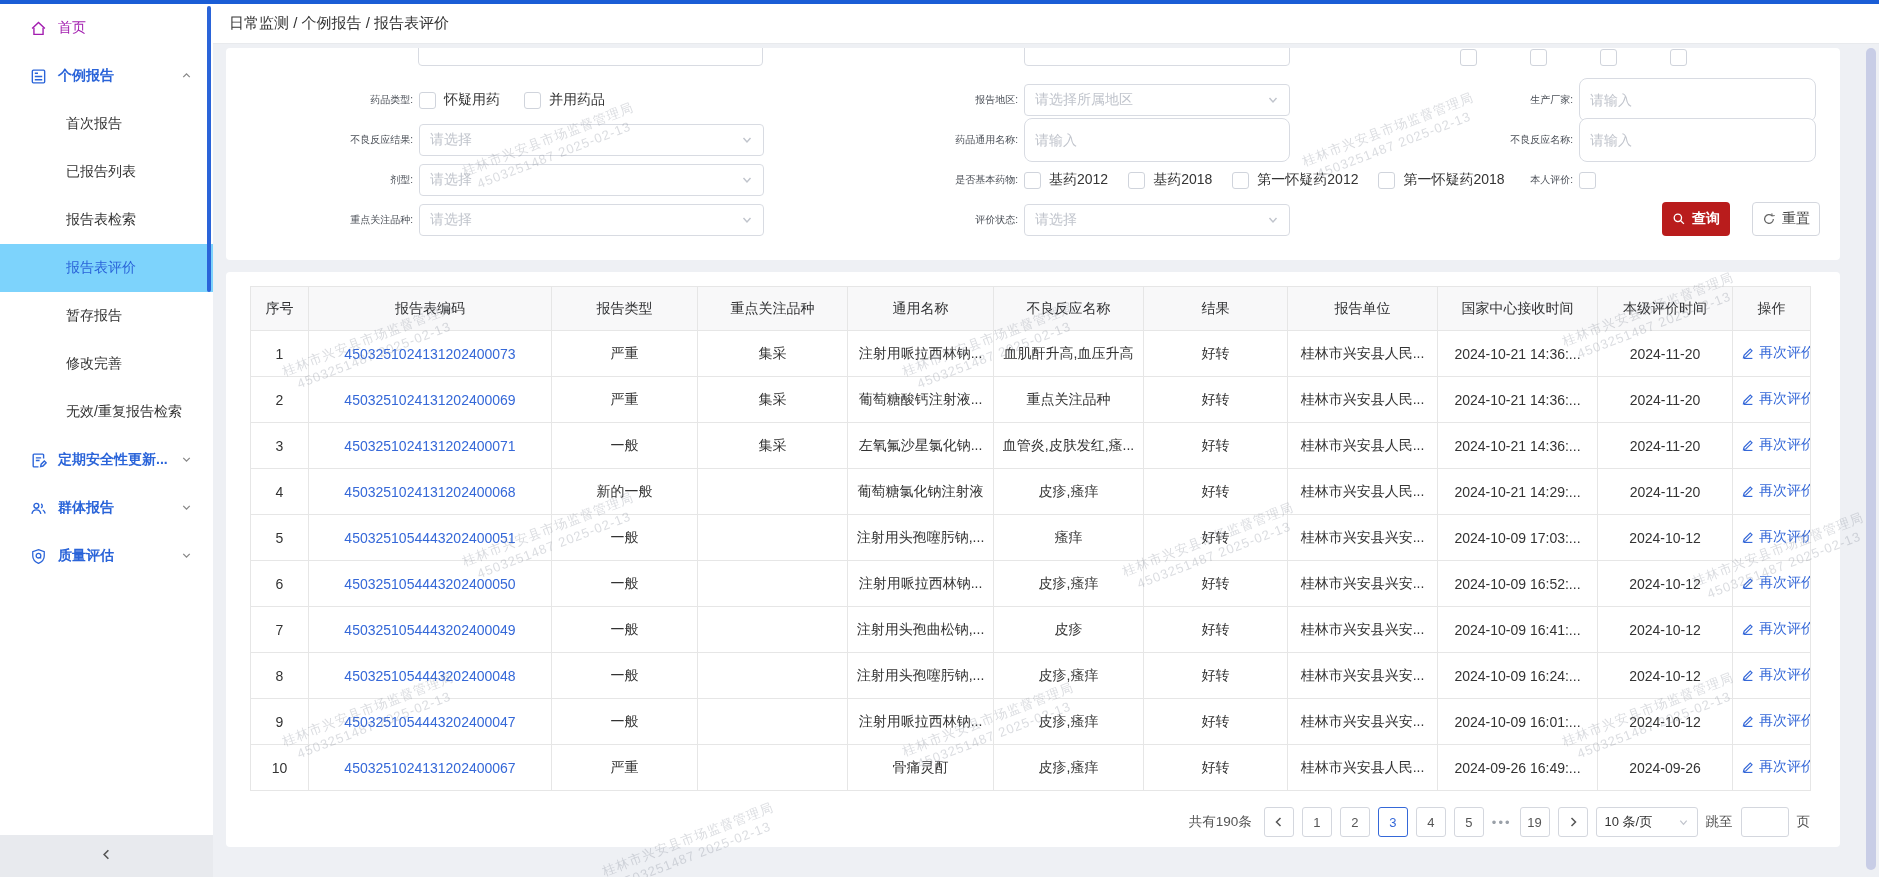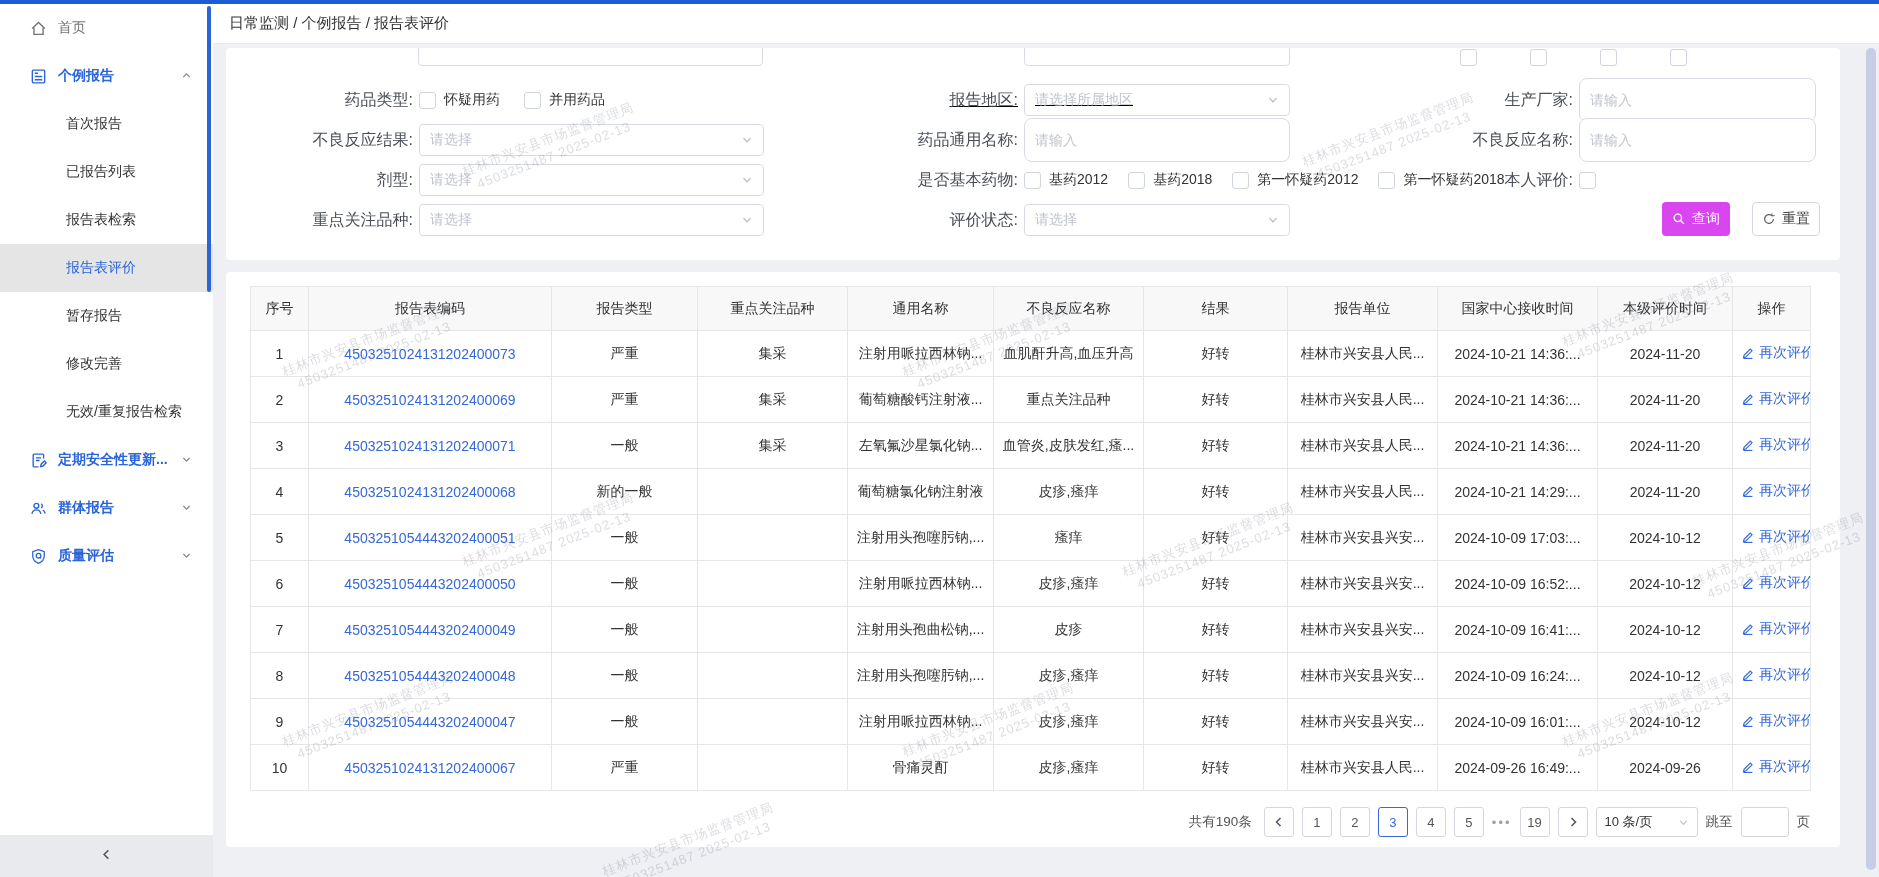--- a/index.html
+++ b/index.html
@@ -6,64 +6,64 @@
   html,body { width:1879px; height:877px; overflow:hidden; background:#fff;
     font-family:"Liberation Sans","DejaVu Sans",sans-serif; }
   .app { position:relative; width:1879px; height:877px; background:#eef0f4; }
 
   
   .topbar { position:absolute; left:0; top:0; width:1879px; height:4px; background:#1a5dd6; z-index:30; }
 
   
   .sidebar { position:absolute; left:0; top:4px; width:213px; height:873px; background:#fff; z-index:5; }
   .side-item { position:relative; height:48px; display:flex; align-items:center; padding-left:30px;
-    font-size:14px; color:#737373; cursor:pointer; }
+    font-size:14px; color:#a21caf; cursor:pointer; }
   .side-item .side-icon { width:17px; height:17px; margin-right:11px; display:inline-flex; }
   .side-item .side-icon svg { width:17px; height:17px; }
   .side-item.blue { color:#2a64d9; font-weight:bold; }
   .side-chevron { position:absolute; right:20px; top:17px; width:13px; height:13px; color:#888; }
   .side-chevron svg { width:13px; height:13px; }
   .side-sub { height:48px; display:flex; align-items:center; padding-left:66px; font-size:14px;
     color:#333; cursor:pointer; }
-  .side-sub.active { background:#e5e5e5; color:#2a64d9; }
+  .side-sub.active { background:#7dd3fc; color:#2a64d9; }
   .side-scrollthumb { position:absolute; right:2px; top:2px; width:4px; height:286px; background:#2a64d9; border-radius:2px; }
   .collapse-strip { position:absolute; left:0; bottom:0; width:213px; height:42px; background:#e8eaee;
     display:flex; align-items:center; justify-content:center; cursor:pointer; color:#555; }
   .collapse-strip svg { width:15px; height:15px; }
 
   
   .main { position:absolute; left:213px; top:4px; width:1666px; height:873px; }
   .crumbbar { position:absolute; left:0; top:0; width:1666px; height:40px; background:#fff;
     border-bottom:1px solid #e8eaed; display:flex; align-items:center; padding-left:16px;
     font-size:15px; color:#333; }
 
   .card { position:absolute; background:#fff; border-radius:4px; }
   .filter-card { left:13px; top:44px; width:1614px; height:212px; overflow:hidden; }
   .table-card  { left:13px; top:268px; width:1614px; height:575px; }
 
   
   .fgroup { position:absolute; height:32px; display:flex; align-items:center; }
-  .flabel { font-size:16px; color:#4a4f57; text-align:right; display:block; }
+  .flabel { font-size:10px; color:#4a4f57; text-align:right; display:block; }
   .fselect { display:flex; align-items:center; justify-content:space-between; height:32px;
     border:1px solid #d8dbe2; border-radius:4px; background:#fff; padding:0 10px; cursor:pointer; }
   .fselect .ph { font-size:14px; color:#c0c4cc; }
   .fselect .chev { color:#c0c4cc; width:12px; height:12px; display:inline-flex; }
   .fselect .chev svg { width:12px; height:12px; }
   .finput { height:44px; border:1px solid #d8dbe2; border-radius:8px; padding:0 10px; font-size:14px;
     color:#333; width:100%; outline:none; }
   .finput::placeholder { color:#c0c4cc; }
   .cb { display:inline-block; width:17px; height:17px; border:1px solid #d0d4dc; border-radius:3px;
     background:#fff; cursor:pointer; flex:none; }
   .cbl { font-size:14px; color:#333; margin-left:8px; }
   .cbgroup { display:flex; align-items:center; }
   .ghost-input { position:absolute; border:1px solid #d8dbe2; border-radius:4px; background:#fff; height:32px; }
   .btn { display:flex; align-items:center; justify-content:center; gap:6px; height:34px; width:68px;
     border-radius:4px; font-size:14px; cursor:pointer; border:none; }
   .btn svg { width:14px; height:14px; }
-  .btn-primary { background:#d946ef; color:#fff; }
+  .btn-primary { background:#b91c1c; color:#fff;font-weight:bold; }
   .btn-plain { background:#fff; color:#444; border:1px solid #d4d7de; }
 
   
   table { border-collapse:collapse; table-layout:fixed; margin:14px 0 0 24px; width:1560px; }
   th, td { border:1px solid #e6e6e6; font-size:14px; text-align:center; padding:0 8px;
     overflow:hidden; white-space:nowrap; text-overflow:clip; }
   th { height:44px; background:#f8f8f9; color:#303133; font-weight:normal; }
   td { height:46px; color:#333; }
   .code-link { color:#3568d8; text-decoration:none; cursor:pointer; }
   .action-link { color:#3568d8; text-decoration:none; cursor:pointer; display:inline-flex;
@@ -229,21 +229,21 @@
         <span class="flabel" style="width:187px;">药品类型:</span>
         <span class="cbgroup" style="margin-left:6px;">
           <span class="cb"></span>
           <span class="cbl">怀疑用药</span>
         </span>
         <span class="cbgroup" style="margin-left:24px;">
           <span class="cb"></span>
           <span class="cbl">并用药品</span>
         </span>
       </div>
-      <div class="fgroup" style="left:560px; top:36px;text-decoration:underline;">
+      <div class="fgroup" style="left:560px; top:36px;">
         <span class="flabel" style="width:232px;">报告地区:</span>
         <div class="fselect" style="width:266px; margin-left:6px;">
           <span class="ph">请选择所属地区</span>
           <span class="chev">
               <svg viewBox="0 0 12 12" fill="none" stroke="currentColor" stroke-width="1.4">
                 <path d="M2.5 4l3.5 4 3.5-4"></path>
               </svg>
             </span>
         </div>
       </div>

